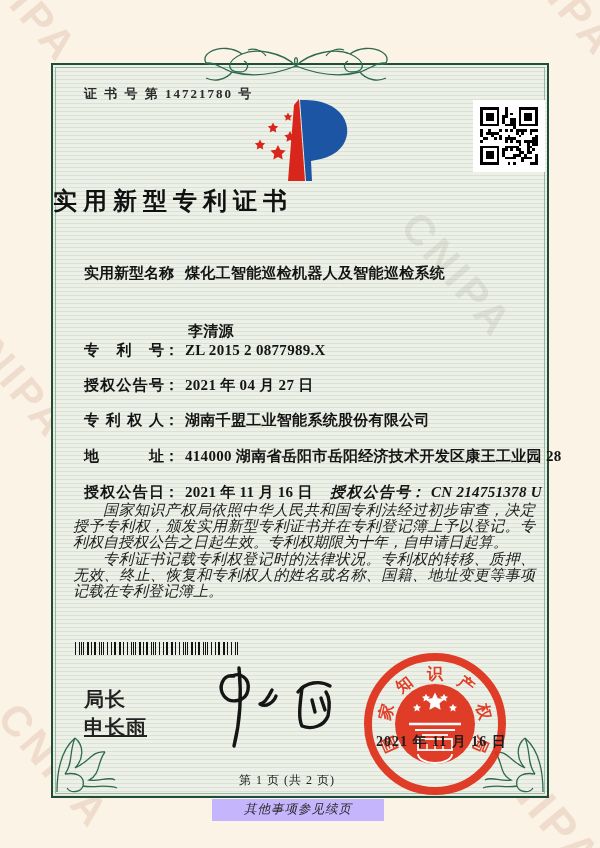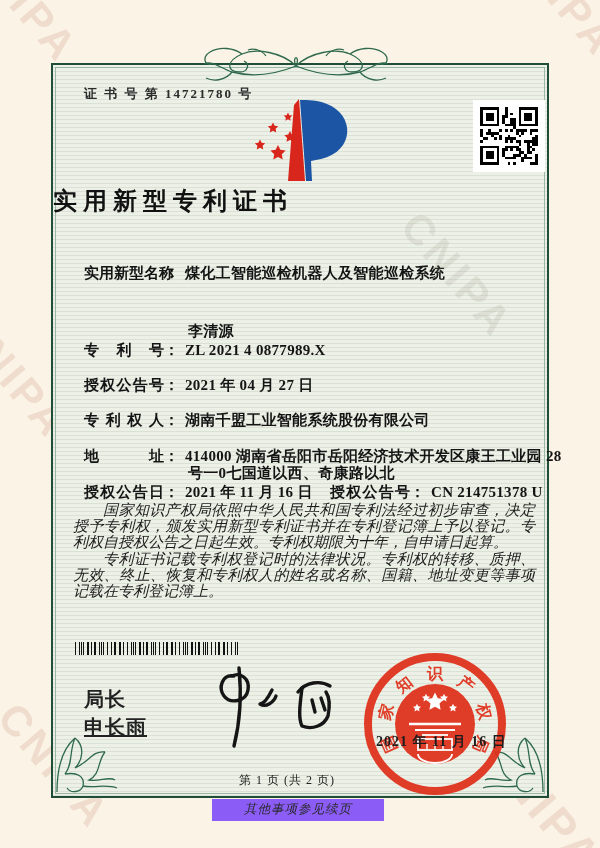--- a/index.html
+++ b/index.html
@@ -57,21 +57,21 @@
   }
   
   .row{position:absolute;left:31px;font-size:15px;font-weight:700;color:#141414;white-space:nowrap;margin-top:9px;}
   .flabel{
     display:inline-block;width:80px;text-align:justify;text-align-last:justify;
     -moz-text-align-last:justify;vertical-align:bottom;
   }
   .colon{display:inline-block;margin-right:6px;}
   .fval{letter-spacing:0.3px;}
   .cont{left:135px;text-align:right;}
-  .row2{left:277px;}
+  .row2{left:277px;font-style:italic;}
   
   .legal{
     position:absolute;left:20px;top:437px;width:462px;
     font-size:15px;line-height:16.2px;color:#1c1c1c;
     font-style:italic;text-align:justify;
   }
   .legal p{margin:0;text-indent:2em;}
   
   .barcode{
     position:absolute;left:22px;top:577px;width:164px;height:13px;
@@ -109,21 +109,21 @@
     position:absolute;left:323px;top:668px;width:180px;z-index:4;
     font-size:14px;font-weight:700;color:#1d1d1d;letter-spacing:1px;white-space:nowrap;
   }
   
   .page-num{
     position:absolute;left:0;right:26px;top:707px;text-align:center;
     font-size:12px;color:#222;letter-spacing:1px;
   }
   .continuation{
     position:absolute;left:212px;top:799px;width:172px;text-align:center;z-index:2;
-    background:#8b5cf6;padding:2px 0 3px;font-size:12.5px;font-style:italic;color:#2a2a2a;
+    background:#c4b5fd;padding:2px 0 3px;font-size:12.5px;font-style:italic;color:#2a2a2a;
     letter-spacing:1px;
   }
 </style>
 </head>
 <body>
 
 <div class="wm wm-tl">CNIPA</div>
 <div class="wm wm-tr">CNIPA</div>
 <div class="wm wm-ml">CNIPA</div>
 <div class="wm wm-bl">CNIPA</div>
@@ -309,33 +309,30 @@
 
   <div class="cert-title">实用新型专利证书</div>
 
   <div class="row" style="top:190px">
     <span class="flabel">实用新型名称</span><span class="colon">：</span><span class="fval">煤化工智能巡检机器人及智能巡检系统</span>
   </div>
   <div class="row cont" style="top:248px">
     <span class="fval">李清源</span>
   </div>
   <div class="row" style="top:267px">
-    <span class="flabel">专利号</span><span class="colon">：</span><span class="fval">ZL 2021 4 0877989.X</span>
+    <span class="flabel">专利号</span><span class="colon">：</span><span class="fval">ZL 2015 2 0877989.X</span>
   </div>
   <div class="row" style="top:302px">
     <span class="flabel">授权公告号</span><span class="colon">：</span><span class="fval">2021 年 04 月 27 日</span>
   </div>
   <div class="row" style="top:337px">
     <span class="flabel">专利权人</span><span class="colon">：</span><span class="fval">湖南千盟工业智能系统股份有限公司</span>
   </div>
   <div class="row" style="top:373px">
     <span class="flabel">地址</span><span class="colon">：</span><span class="fval">414000 湖南省岳阳市岳阳经济技术开发区康王工业园 28</span>
-  </div>
-  <div class="row cont" style="top:390px">
-    <span class="fval">号一0七国道以西、奇康路以北</span>
   </div>
   <div class="row" style="top:409px">
     <span class="flabel">授权公告日</span><span class="colon">：</span><span class="fval">2021 年 11 月 16 日</span>
   </div>
   <div class="row row2" style="top:409px">
     <span class="flabel">授权公告号</span><span class="colon">：</span><span class="fval">CN 214751378 U</span>
   </div>
 
   <div class="legal">
     <p>国家知识产权局依照中华人民共和国专利法经过初步审查，决定授予专利权，颁发实用新型专利证书并在专利登记簿上予以登记。专利权自授权公告之日起生效。专利权期限为十年，自申请日起算。</p>

